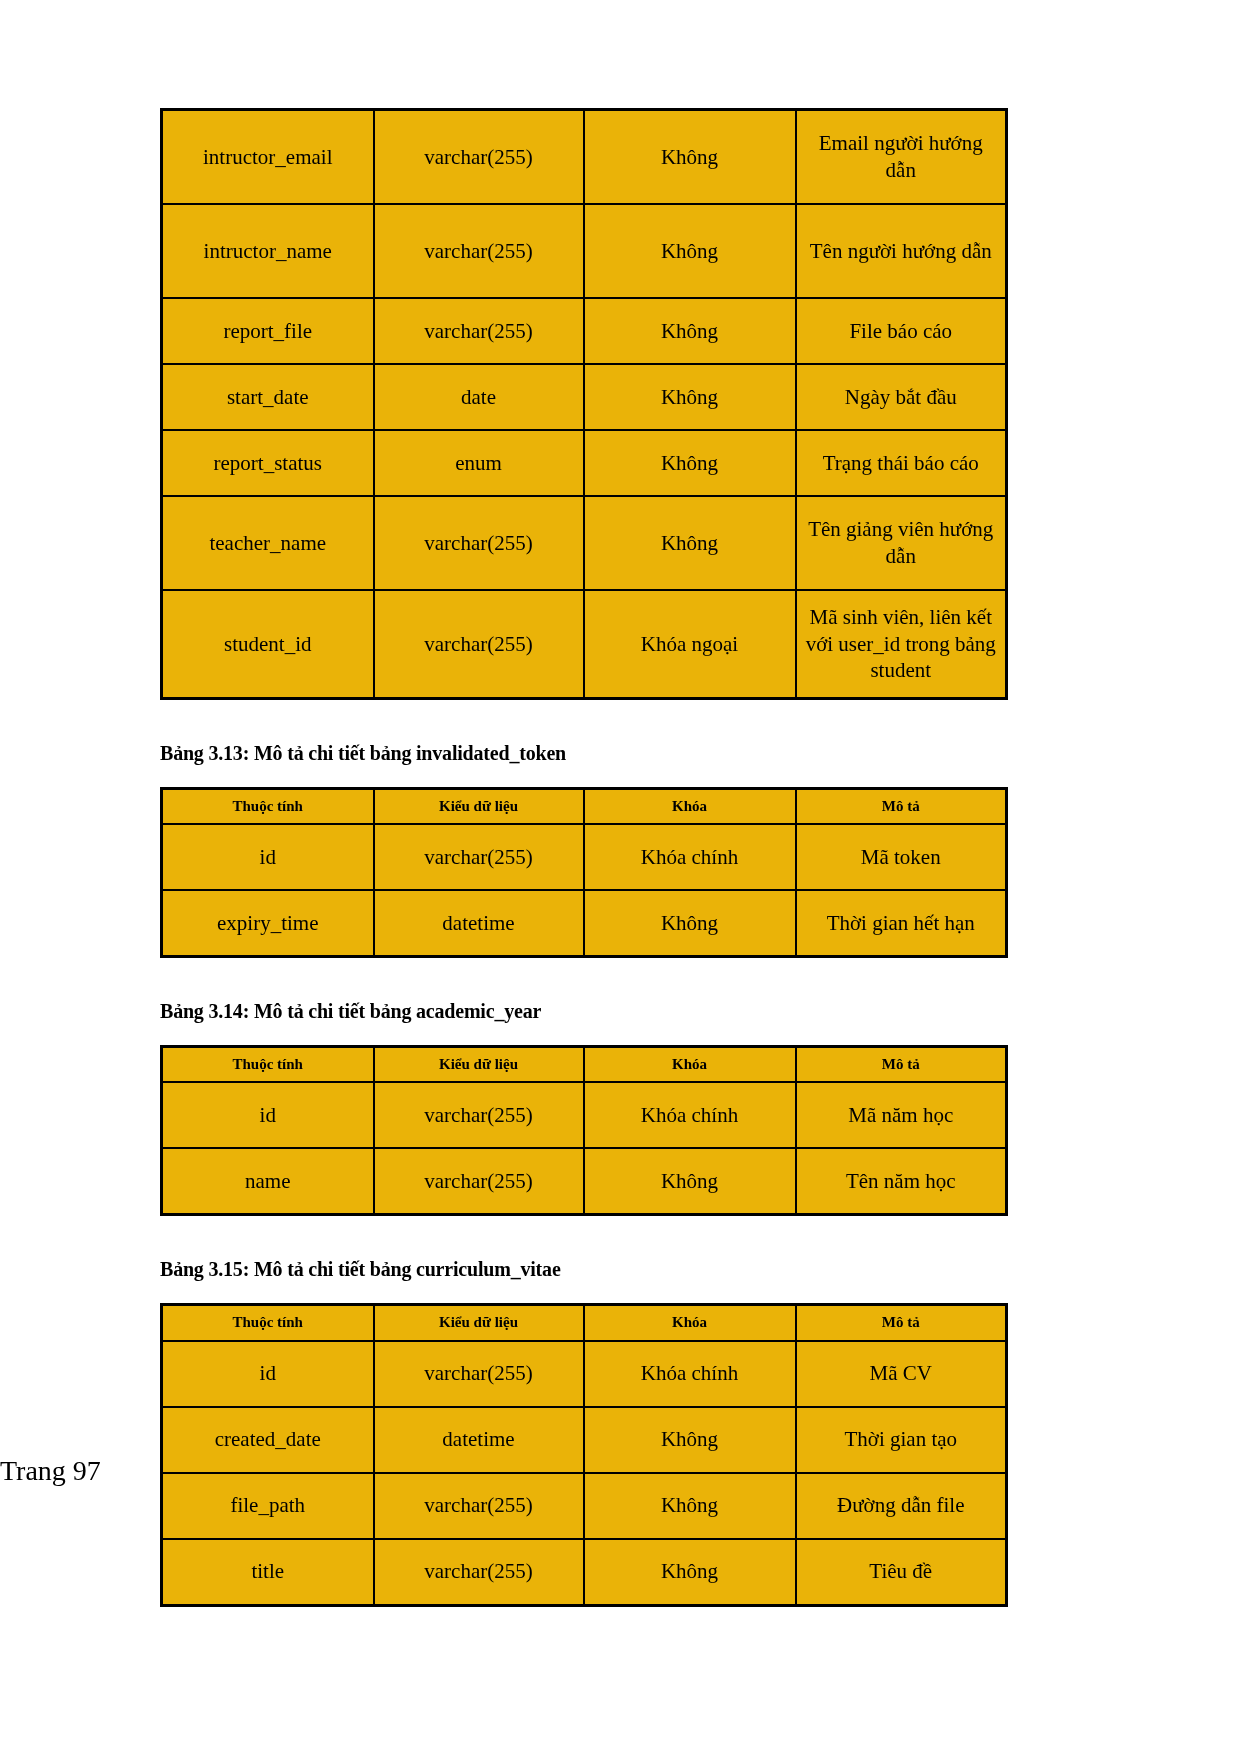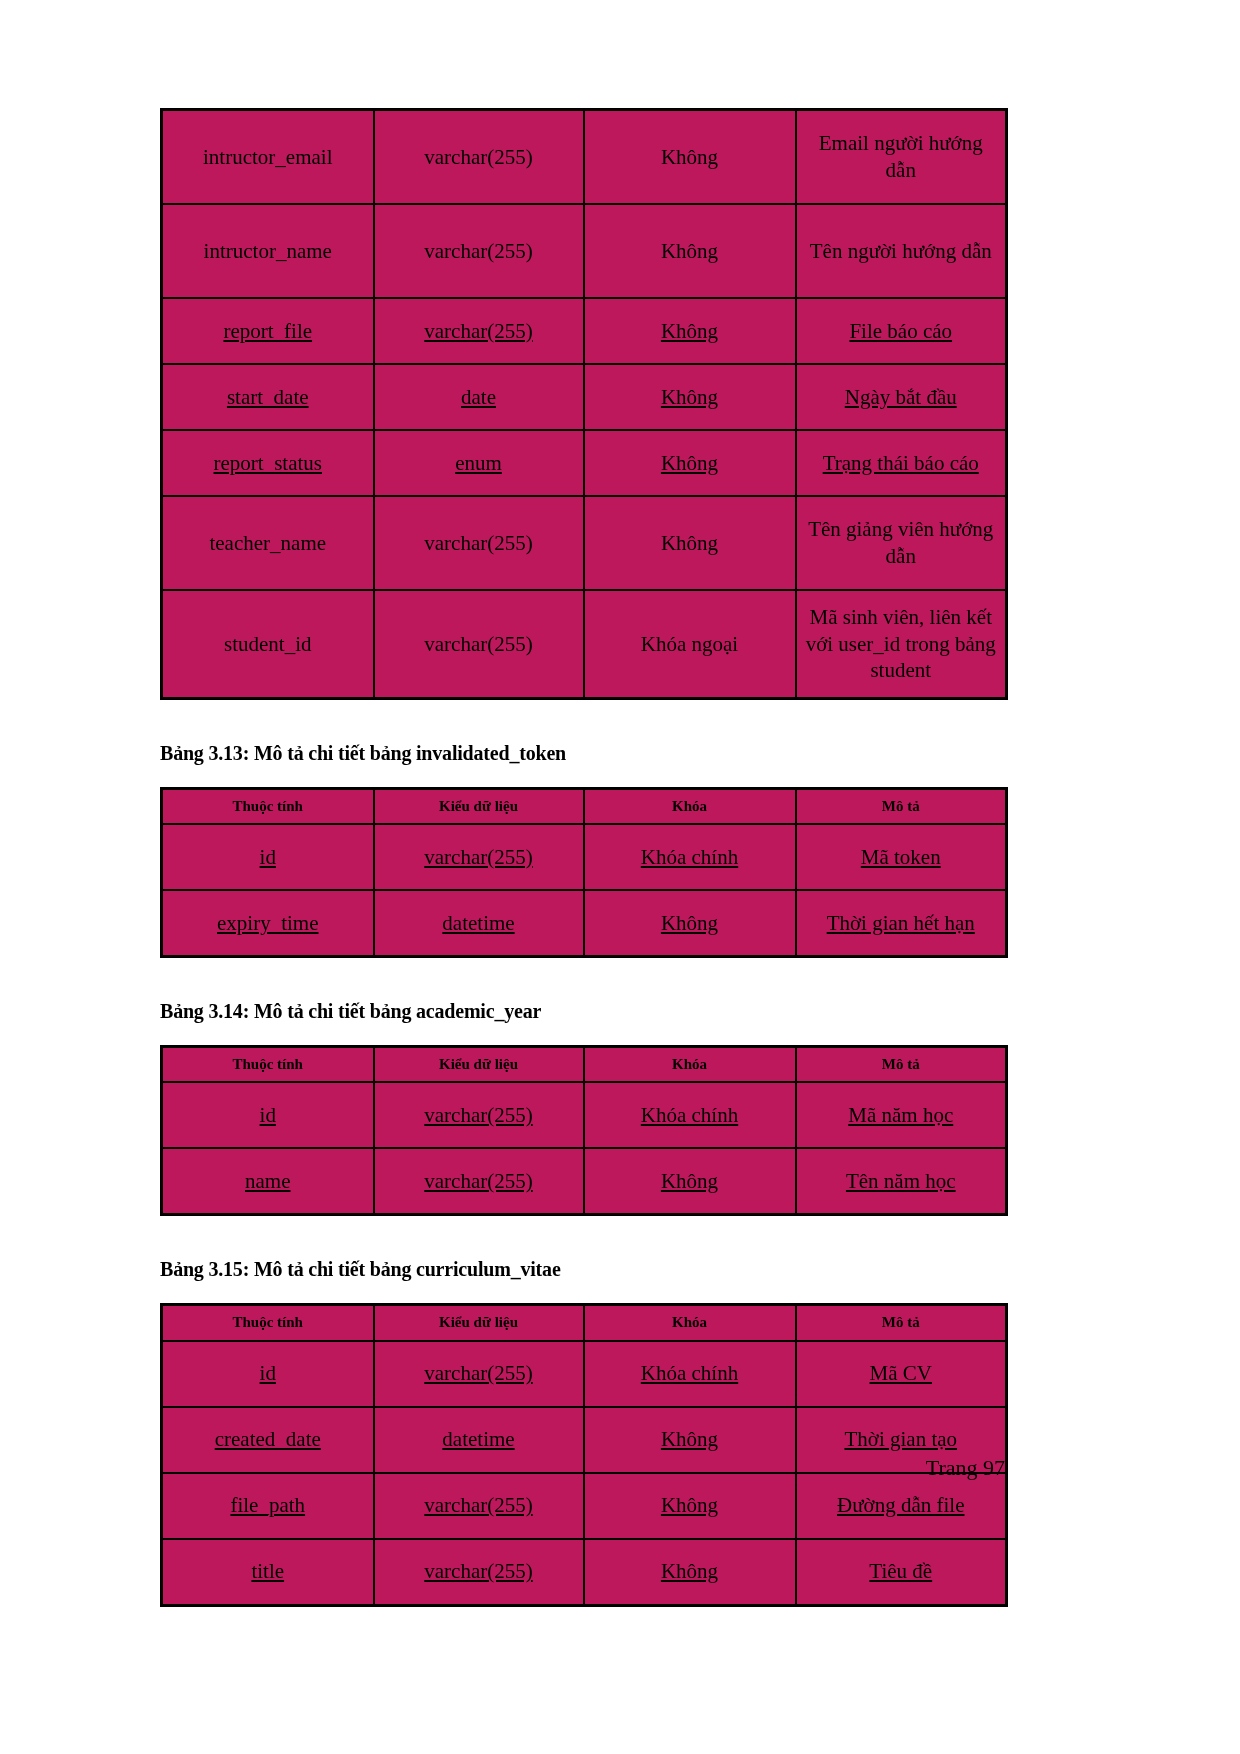--- a/index.html
+++ b/index.html
@@ -27,21 +27,21 @@
     position: absolute;
     left: 160px;
     top: 108px;
     width: 845px;
   }
   table.schema {
     width: 845px;
     border-collapse: collapse;
     table-layout: fixed;
     border: 3px solid #000;
-    background: #be185d;
+    background: #eab308;
   }
   table.schema td, table.schema th {
     border: 2px solid #000;
     text-align: center;
     vertical-align: middle;
     font-size: 21px;
     line-height: 1.28;
     padding: 7px 6px;
     font-weight: normal;
     font-family: "Liberation Serif", "DejaVu Serif", serif;
@@ -50,42 +50,42 @@
     font-weight: bold;
     font-size: 15px;
   }
   
   col.c1 { width: 212px; }
   col.c2 { width: 210px; }
   col.c3 { width: 212px; }
   col.c4 { width: 211px; }
 
   td.h1 { height: 78px; }
-  td.h2 { height: 50px; text-decoration: underline; }
+  td.h2 { height: 50px; }
   td.h3 { height: 92px; margin-top: 15px; }
 
   .caption {
     text-align: left;
     font-weight: bold;
     font-size: 20px;
     font-family: "Liberation Serif", "DejaVu Serif", serif;
     letter-spacing: -0.2px;
   }
   .gap-before-caption { height: 42px; }
   .gap-after-caption  { height: 22px; }
 
   .footer {
     position: absolute;
     left: 0;
     top: 1455px;
     width: 1240px;
-    text-align: right;
+    text-align: left;
     padding-right: 235px;
     box-sizing: border-box;
-    font-size: 22px;
+    font-size: 28px;
     font-family: "Liberation Serif", "DejaVu Serif", serif;
   }
 </style>
 </head>
 <body>
 
 <div class="page">
   <div class="content">
 
     <table class="schema">

